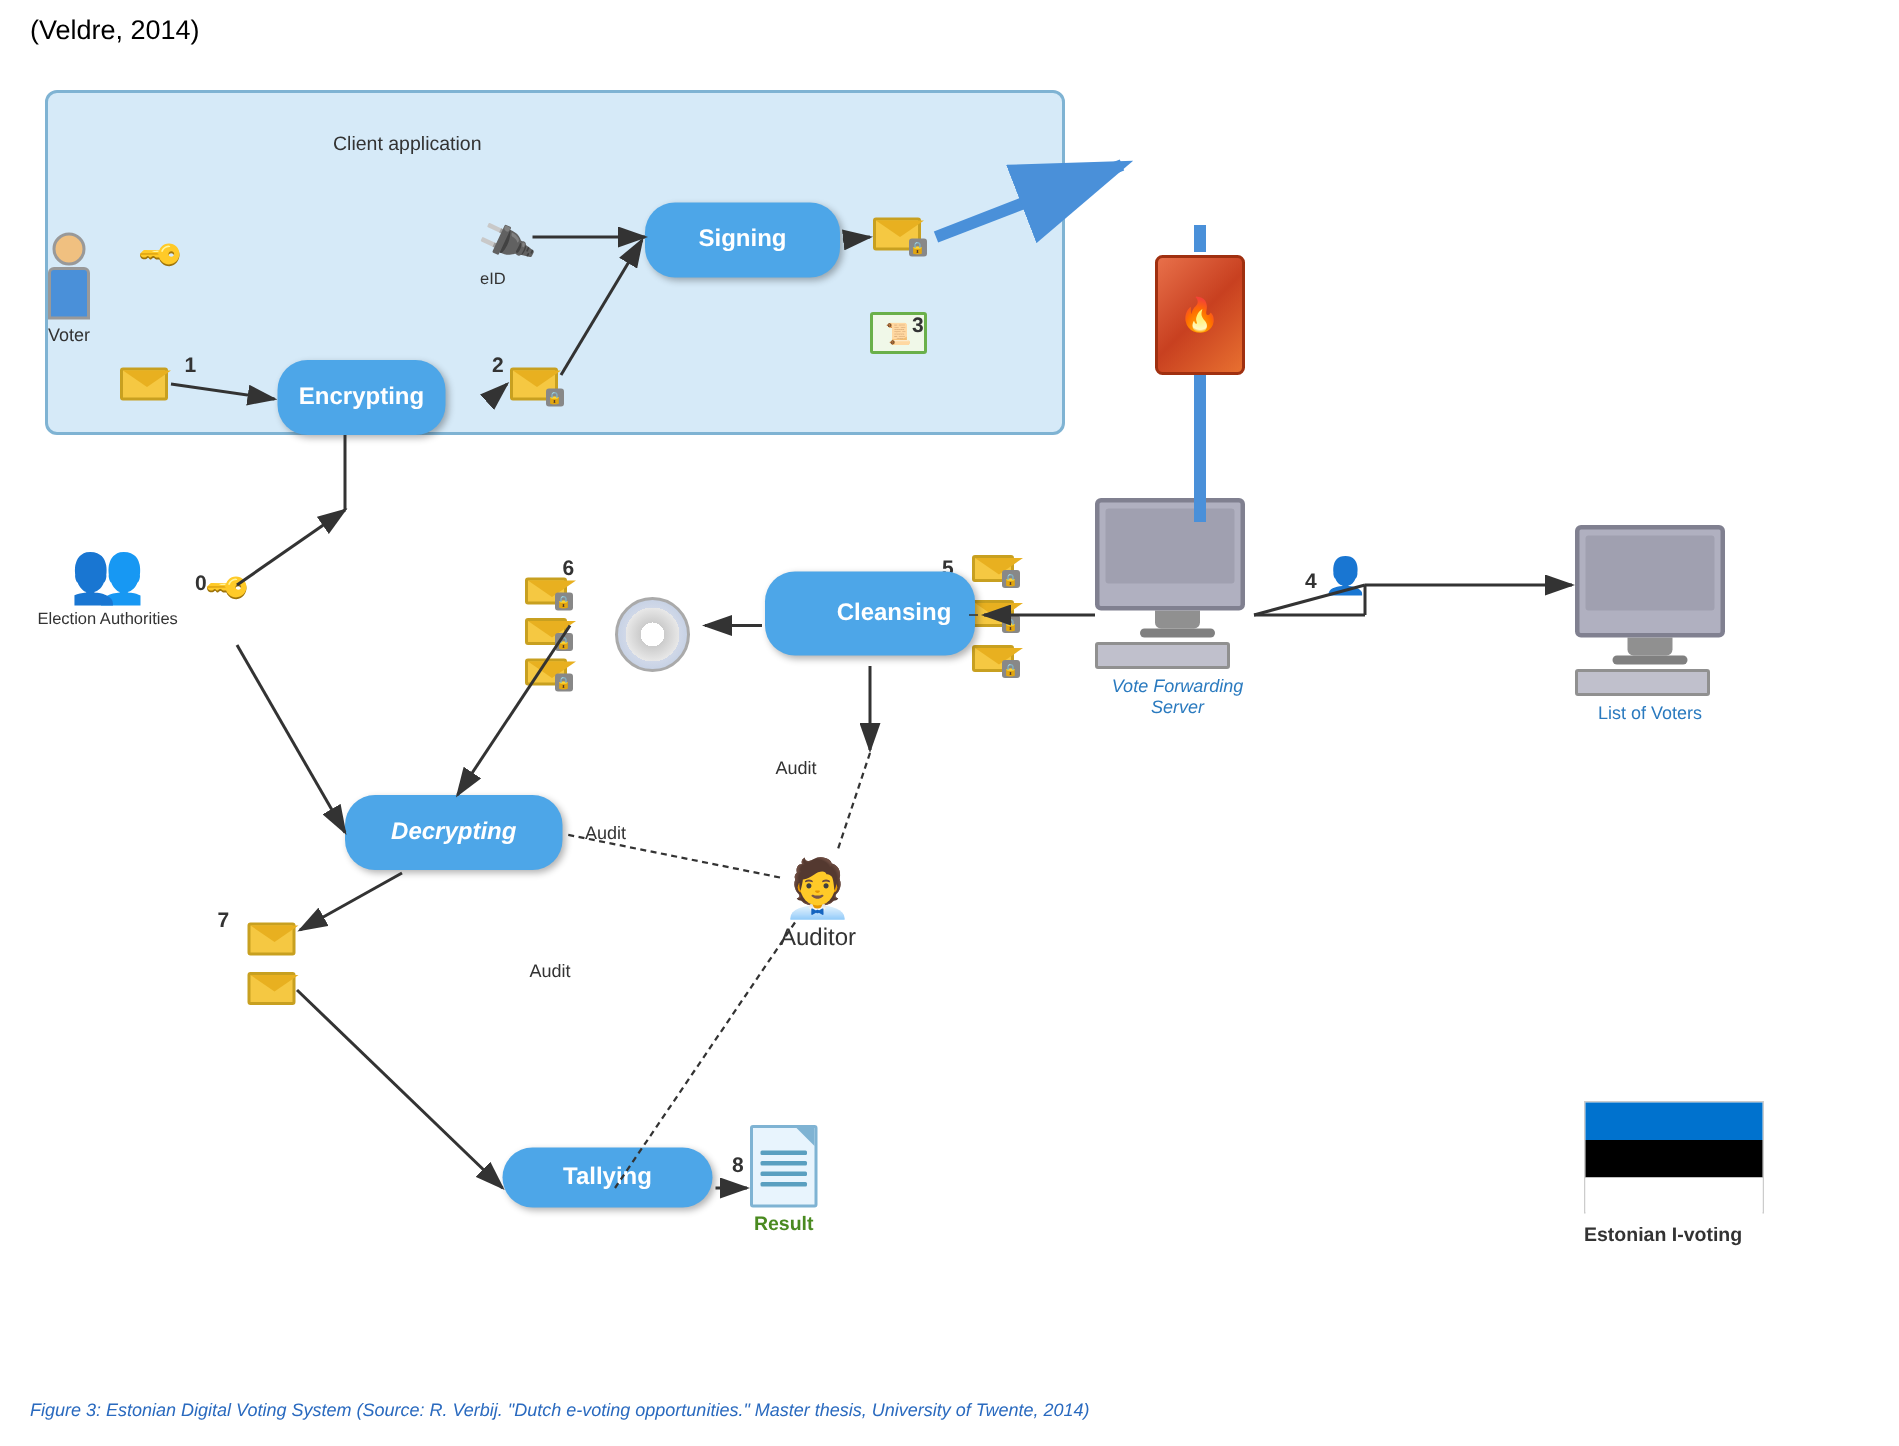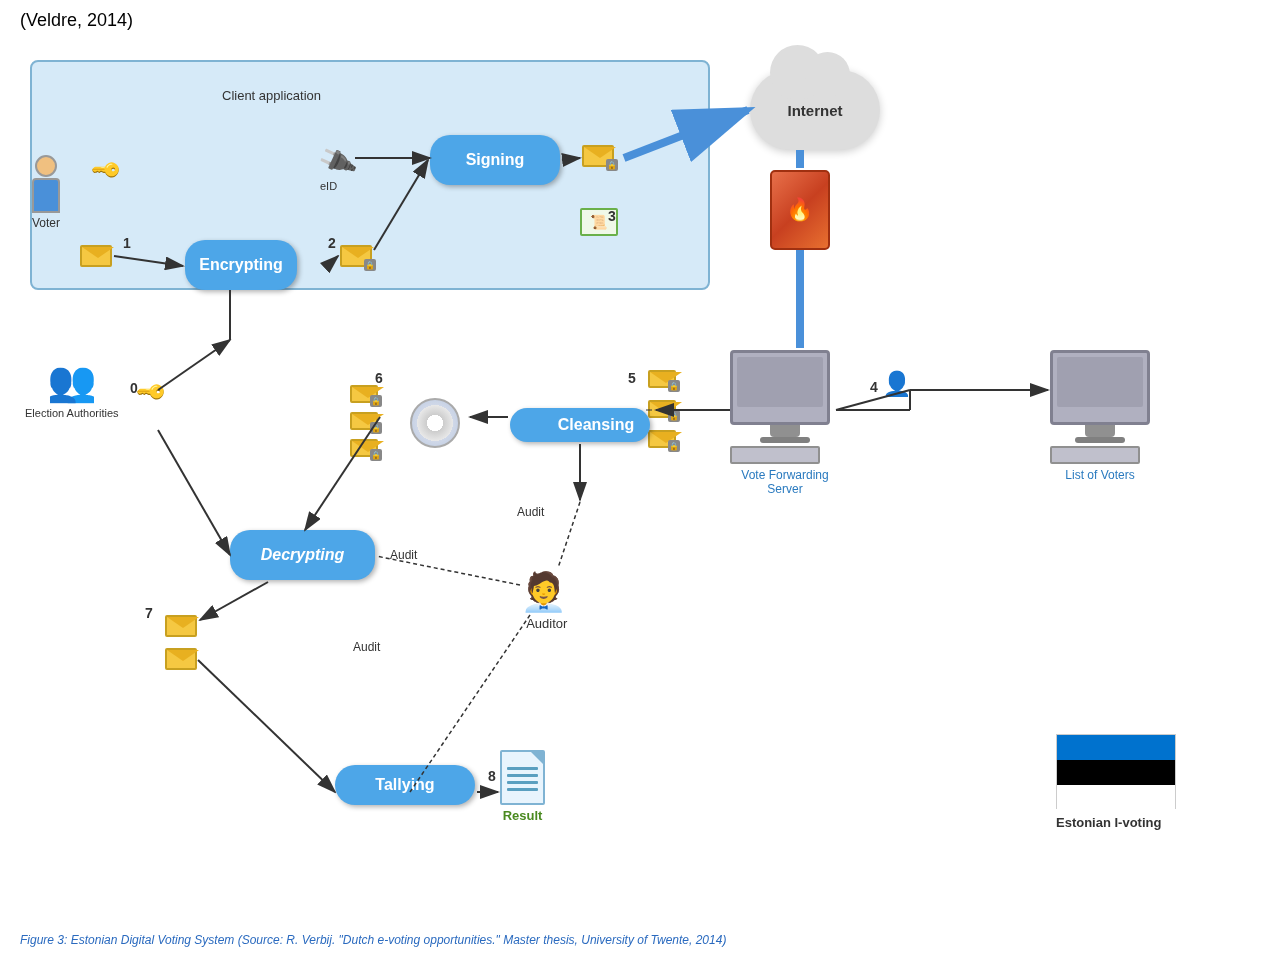--- a/index.html
+++ b/index.html
@@ -65,23 +65,23 @@
       height: 50px;
     }
     #signing-box {
       left: 420px;
       top: 95px;
       width: 130px;
       height: 50px;
     }
     #cleansing-box {
       left: 500px;
-      top: 368px;
+      top: 341px;
       width: 140px;
-      height: 34px;
+      height: 56px;
       padding-left: 32px;
     }
     #decrypting-box {
       left: 220px;
       top: 490px;
       width: 145px;
       height: 50px;
       font-style: italic;
     }
     #tallying-box {
@@ -258,22 +258,23 @@
       font-size: 22px;
       position: absolute;
       top: 50%;
       left: 50%;
       transform: translate(-50%, -50%);
     }
 
     
     #vfs-area {
       position: absolute;
-      top: 310px;
+      top: 292px;
       left: 720px;
+      font-style: italic;
     }
     .monitor-icon {
       width: 100px;
       height: 75px;
       background: #b0b0c0;
       border: 3px solid #808090;
       border-radius: 4px;
       position: relative;
     }
     .monitor-screen {
@@ -319,21 +320,21 @@
       left: 1040px;
     }
 
     
     #auditor-area {
       position: absolute;
       top: 530px;
       left: 510px;
     }
     .auditor-label {
-      font-size: 13px;
+      font-size: 16px;
       color: #333;
       text-align: right;
       margin-top: 2px;
     }
 
     
     #cd-area {
       position: absolute;
       top: 358px;
       left: 400px;
@@ -514,25 +515,20 @@
       <div class="envelope-lock">🔒</div>
     </div>
   </div>
 
   <div id="cert-area">
     <div class="cert-icon">📜</div>
   </div>
 
   <div style="position:absolute; left:598px; top:168px;" class="step-num">3</div>
 
-  <div id="internet-area">
-    <div class="cloud-shape">
-      <span class="cloud-label">Internet</span>
-    </div>
-  </div>
 
   <div id="firewall">
     <div class="firewall-shape"></div>
   </div>
 
   <div id="vfs-area">
     <div class="monitor-icon">
       <div class="monitor-screen"></div>
     </div>
     <div class="monitor-stand"></div>

